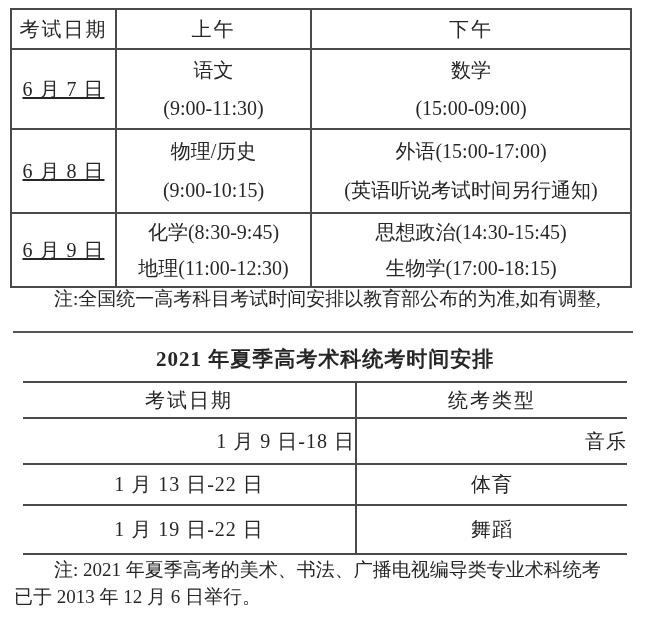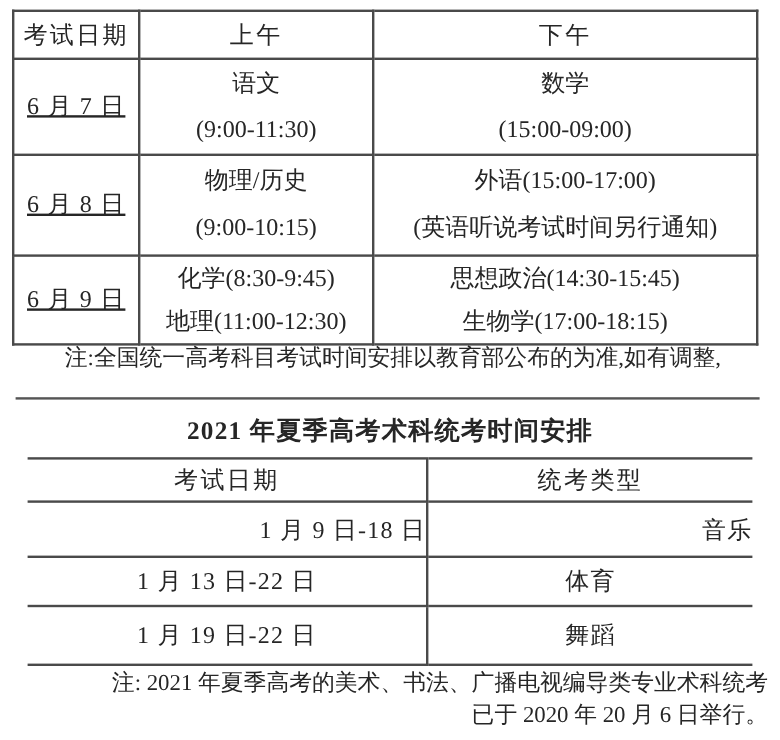--- a/index.html
+++ b/index.html
@@ -33,21 +33,21 @@
   .t1 .r2 td{height:82px;line-height:39px;}
   .t1 .r3 td{height:67px;line-height:36px;}
   .datecell{letter-spacing:1px;text-decoration:underline;}
 
   
   .note{
     position:absolute;left:14px;width:626px;
     font-size:19px;
   }
   .note1{top:287px;line-height:23px;}
-  .note2{top:556px;line-height:27px;text-align:right;}
+  .note2{top:556px;line-height:27px;}
   .indent{text-indent:40px;}
 
   .sep-line{
     position:absolute;left:13px;top:331px;width:620px;height:0;
     border-top:2px solid #555555;
   }
 
   
   .sec-title{
     position:absolute;left:0;top:345px;width:650px;
@@ -149,16 +149,16 @@
     </tr>
     <tr class="r3">
       <td>1 月 19 日-22 日</td>
       <td>舞蹈</td>
     </tr>
   </tbody>
     </table>
 
   <div class="note note2">
     <div class="indent">注: 2021 年夏季高考的美术、书法、广播电视编导类专业术科统考</div>
-    <div>已于 2020 年 20 月 6 日举行。</div>
+    <div>已于 2013 年 12 月 6 日举行。</div>
   </div>
 
 </div>
 
 </body></html>

